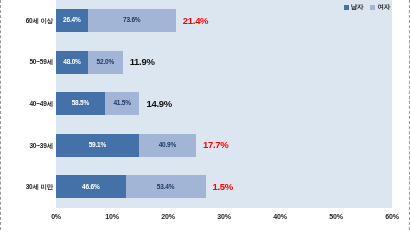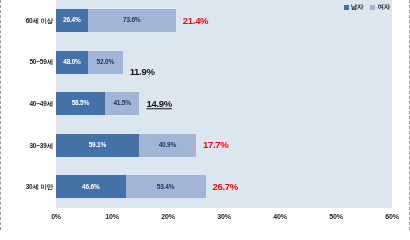--- a/index.html
+++ b/index.html
@@ -166,32 +166,32 @@
       </div>
       <div class="cat-row" style="top: 41.6px; left: 55px; width: 336px; position: absolute;">
         <div class="bar-track" style="width: 66.64px;">
           <div class="seg seg-male" style="width: 48%;">
             <span class="seg-label">48.0%</span>
           </div>
           <div class="seg seg-female" style="width: 52%;">
             <span class="seg-label">52.0%</span>
           </div>
         </div>
-        <span class="total-label" style="left: 73.64px; top: 30px; color: rgb(17, 17, 17);">11.9%</span>
+        <span class="total-label" style="left: 73.64px; top: 20px; color: rgb(17, 17, 17);">11.9%</span>
       </div>
       <div class="cat-row" style="top: 83.2px; left: 55px; width: 336px; position: absolute;">
         <div class="bar-track" style="width: 83.44px;">
           <div class="seg seg-male" style="width: 58.5%;">
             <span class="seg-label">58.5%</span>
           </div>
           <div class="seg seg-female" style="width: 41.5%;">
             <span class="seg-label">41.5%</span>
           </div>
         </div>
-        <span class="total-label" style="left: 90.44px; top: 20.5px; color: rgb(17, 17, 17); text-decoration: underline;">14.9%</span>
+        <span class="total-label" style="left: 90.44px; top: 20.5px; color: rgb(17, 17, 17);">14.9%</span>
       </div>
       <div class="cat-row" style="top: 124.8px; left: 55px; width: 336px; position: absolute;">
         <div class="bar-track" style="width: 140px;">
           <div class="seg seg-male" style="width: 59.1%;">
             <span class="seg-label">59.1%</span>
           </div>
           <div class="seg seg-female" style="width: 40.9%;">
             <span class="seg-label">40.9%</span>
           </div>
         </div>
@@ -199,21 +199,21 @@
       </div>
       <div class="cat-row" style="top: 166.4px; left: 55px; width: 336px; position: absolute;">
         <div class="bar-track" style="width: 149.52px;">
           <div class="seg seg-male" style="width: 46.6%;">
             <span class="seg-label">46.6%</span>
           </div>
           <div class="seg seg-female" style="width: 53.4%;">
             <span class="seg-label">53.4%</span>
           </div>
         </div>
-        <span class="total-label" style="left: 156.52px; top: 20.5px; color: rgb(255, 0, 0);">26.7%</span>
+        <span class="total-label" style="left: 156.52px; top: 20.5px; color: rgb(255, 0, 0);">1.5%</span>
       </div>
     </div>
 
   <div id="y-axis-layer">
       <div class="y-label" style="top: 20.8px;">60세 이상</div>
       <div class="y-label" style="top: 62.4px;">50~59세</div>
       <div class="y-label" style="top: 104px;">40~49세</div>
       <div class="y-label" style="top: 145.6px;">30~39세</div>
       <div class="y-label" style="top: 187.2px;">30세 미만</div>
     </div>

